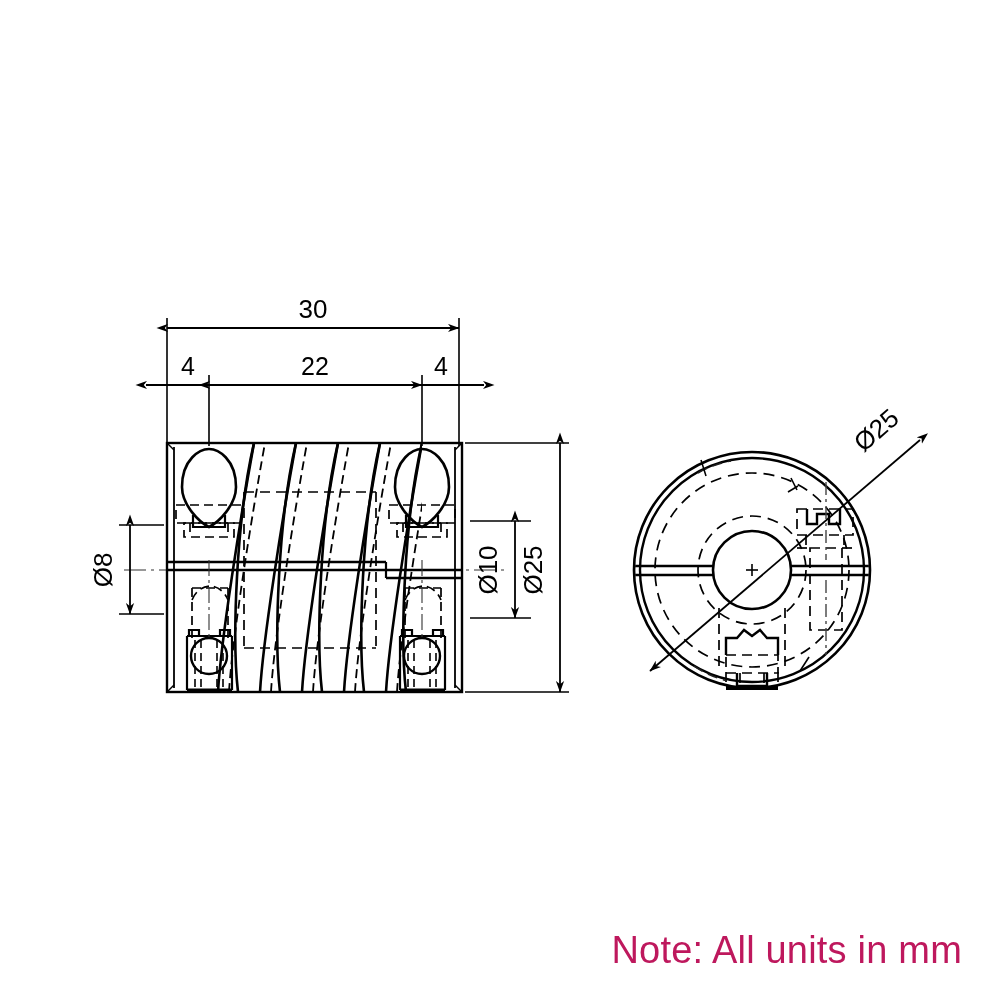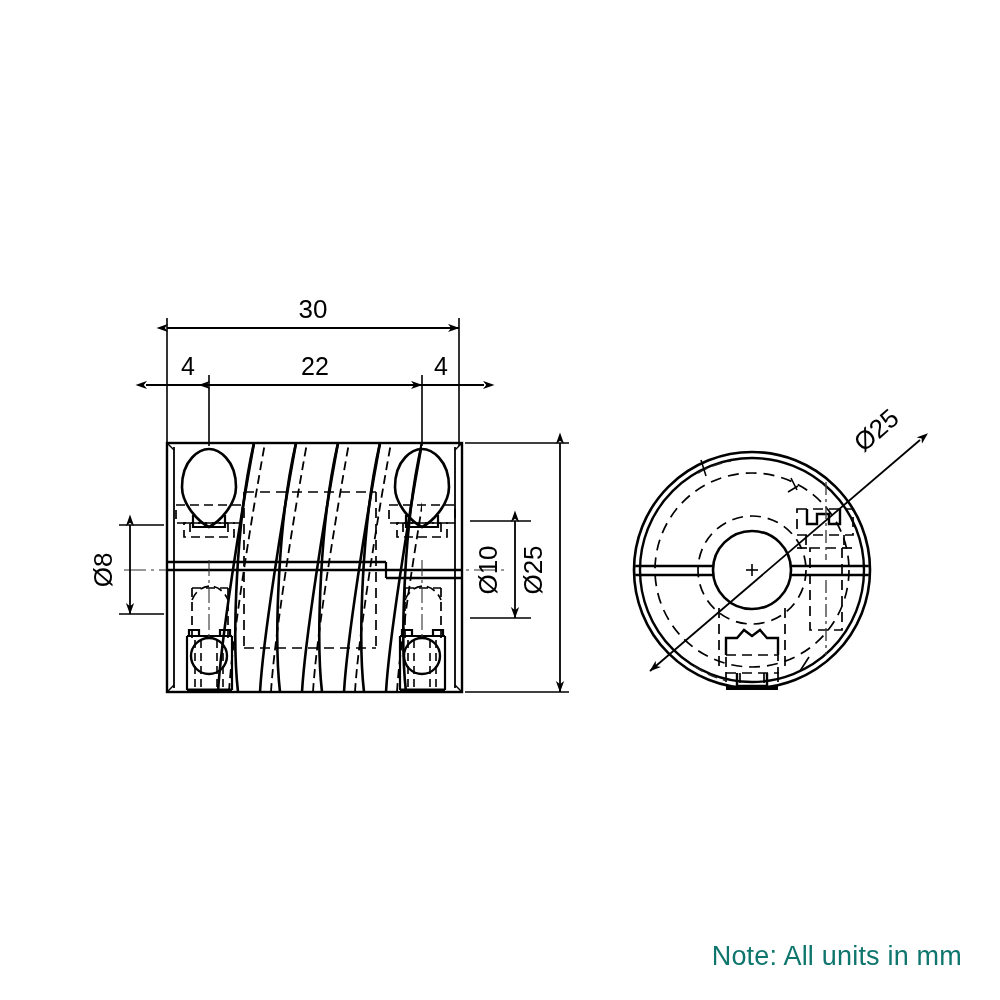--- a/index.html
+++ b/index.html
@@ -25,22 +25,22 @@
   svg.drawing-canvas {
     display: block;
     width: 1000px;
     height: 1000px;
   }
   .note-text {
     position: absolute;
     right: 42px;
     bottom: 28px;
     font-family: "Liberation Sans", sans-serif;
-    font-size: 27px;
-    color: #0f766e;
+    font-size: 38px;
+    color: #be185d;
     letter-spacing: 0.2px;
     white-space: nowrap;
   }
   text {
     font-family: "Liberation Sans", sans-serif;
     fill: #000000;
   }
 </style>
 </head>
 <body>

